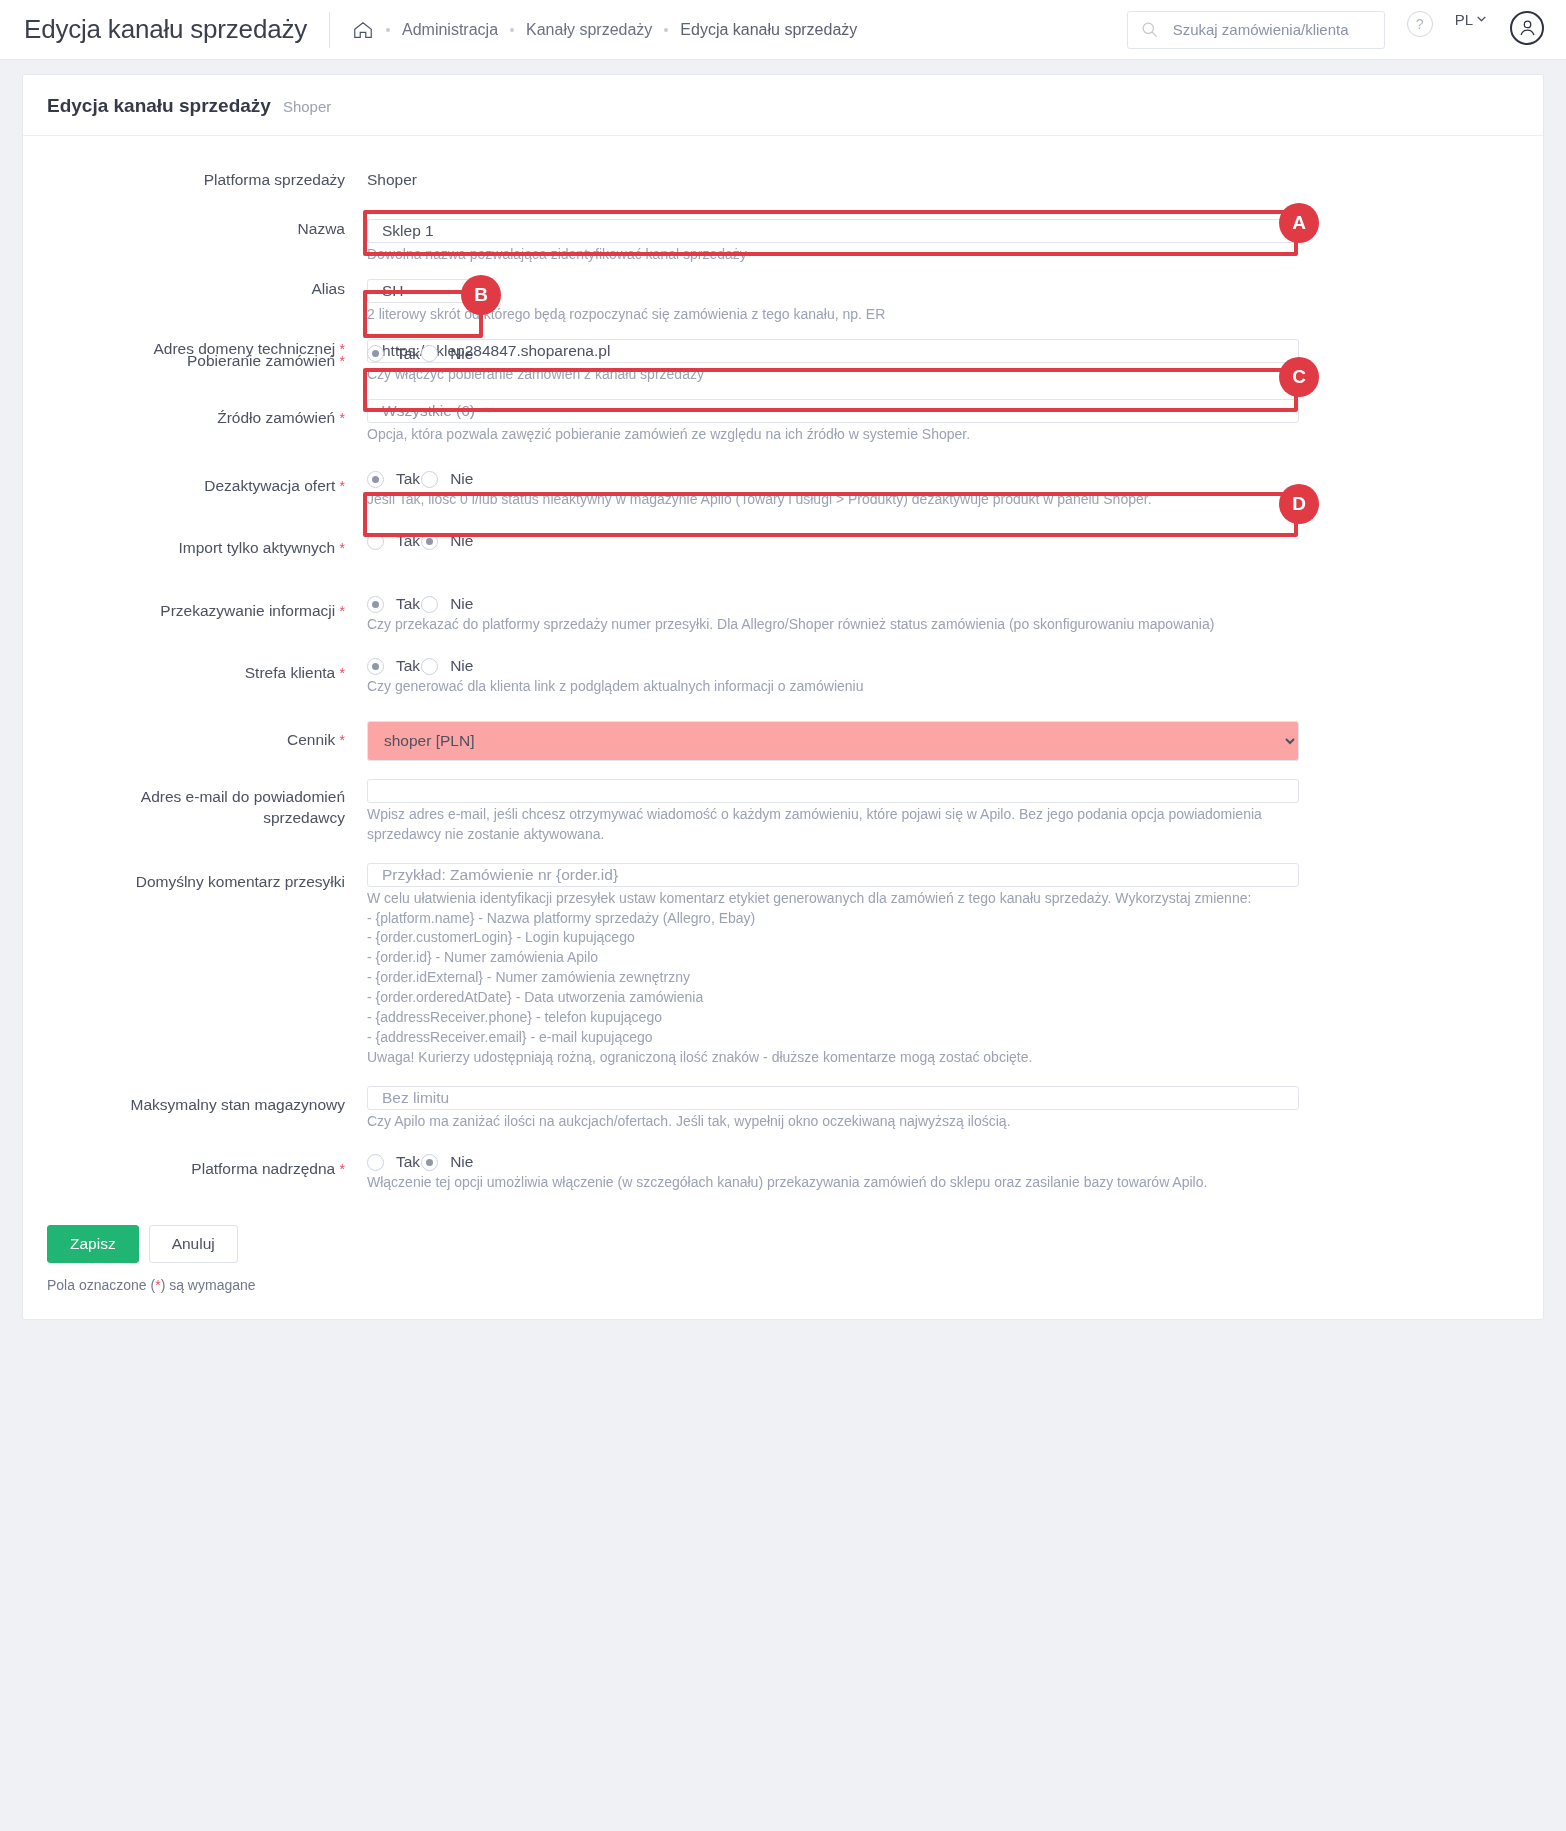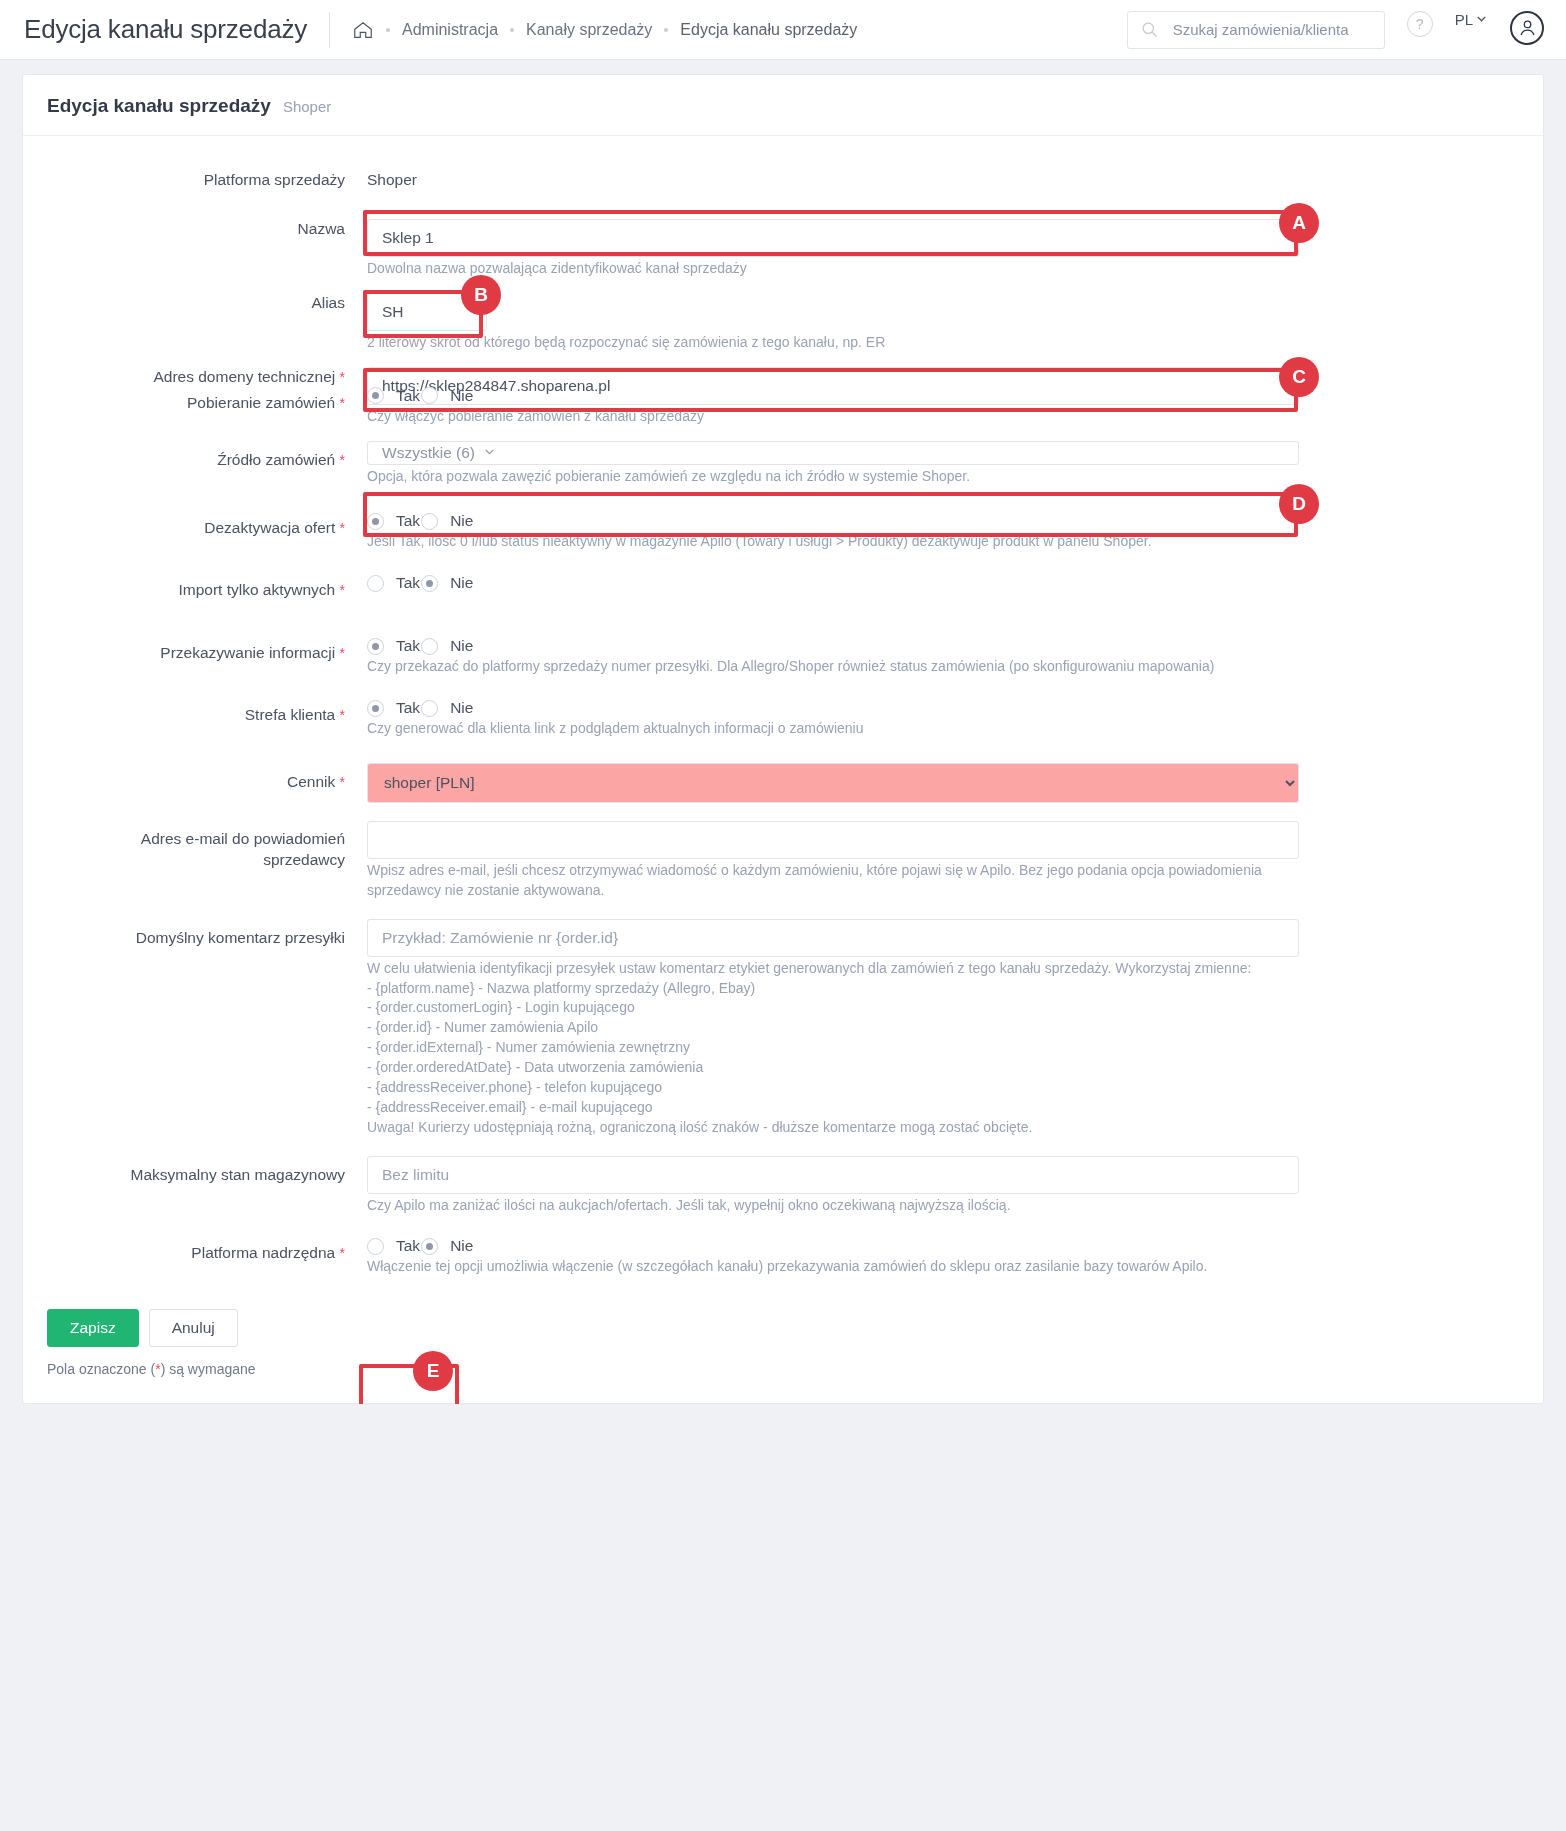--- a/index.html
+++ b/index.html
@@ -117,21 +117,21 @@
     color: #4c5262;
     line-height: 1.35;
   }
   .req { color: #ef4b5d; font-size: 14px; }
   .ctl { flex: 1; position: relative; }
 
   .static-val { font-size: 15.5px; color: #4c5262; padding-top: 1px; }
 
   input.txt, .fakeinput {
     width: 932px;
-    height: 38px;
+    height: 24px;
     border: 1px solid #e1e4ea;
     border-radius: 3px;
     padding: 0 14px;
     font-family: "Liberation Sans", sans-serif;
     font-size: 15.5px;
     color: #4c5262;
     background: #fff;
     outline: none;
     display: flex; align-items: center;
   }

